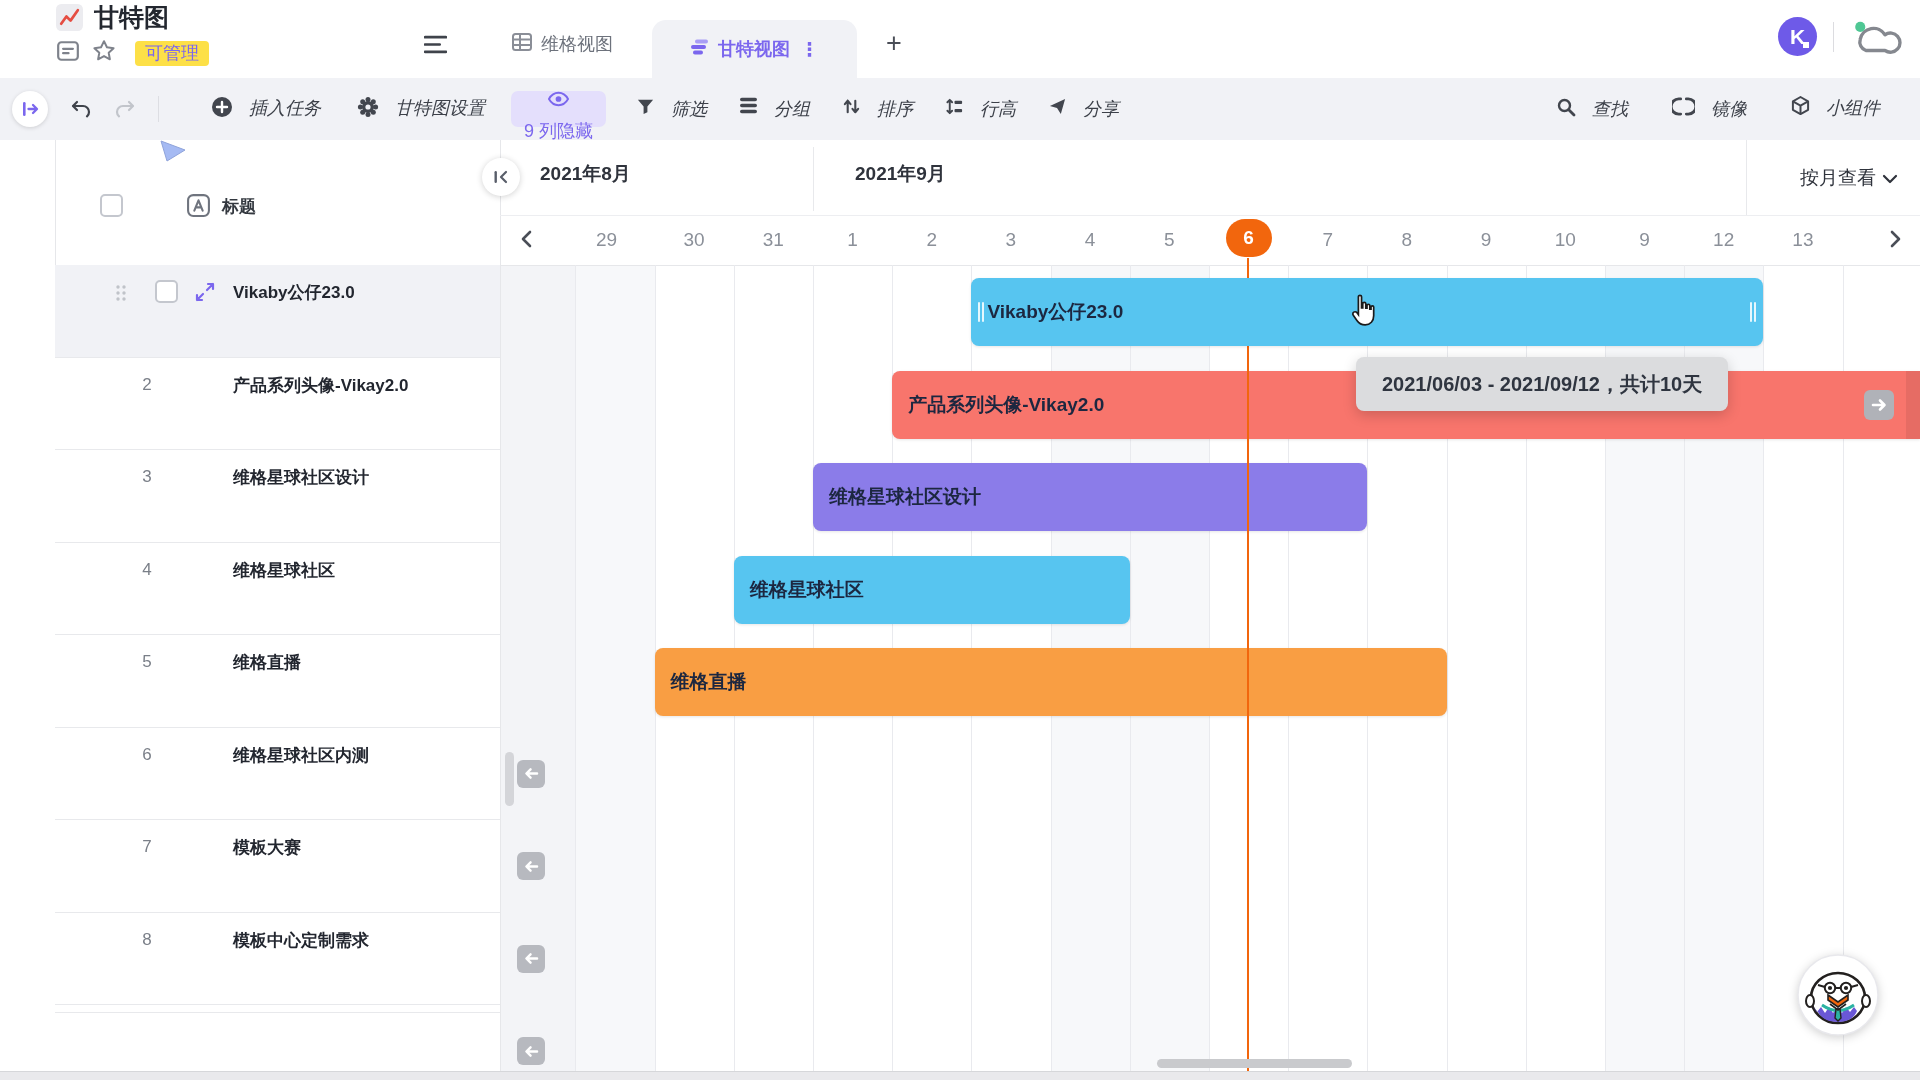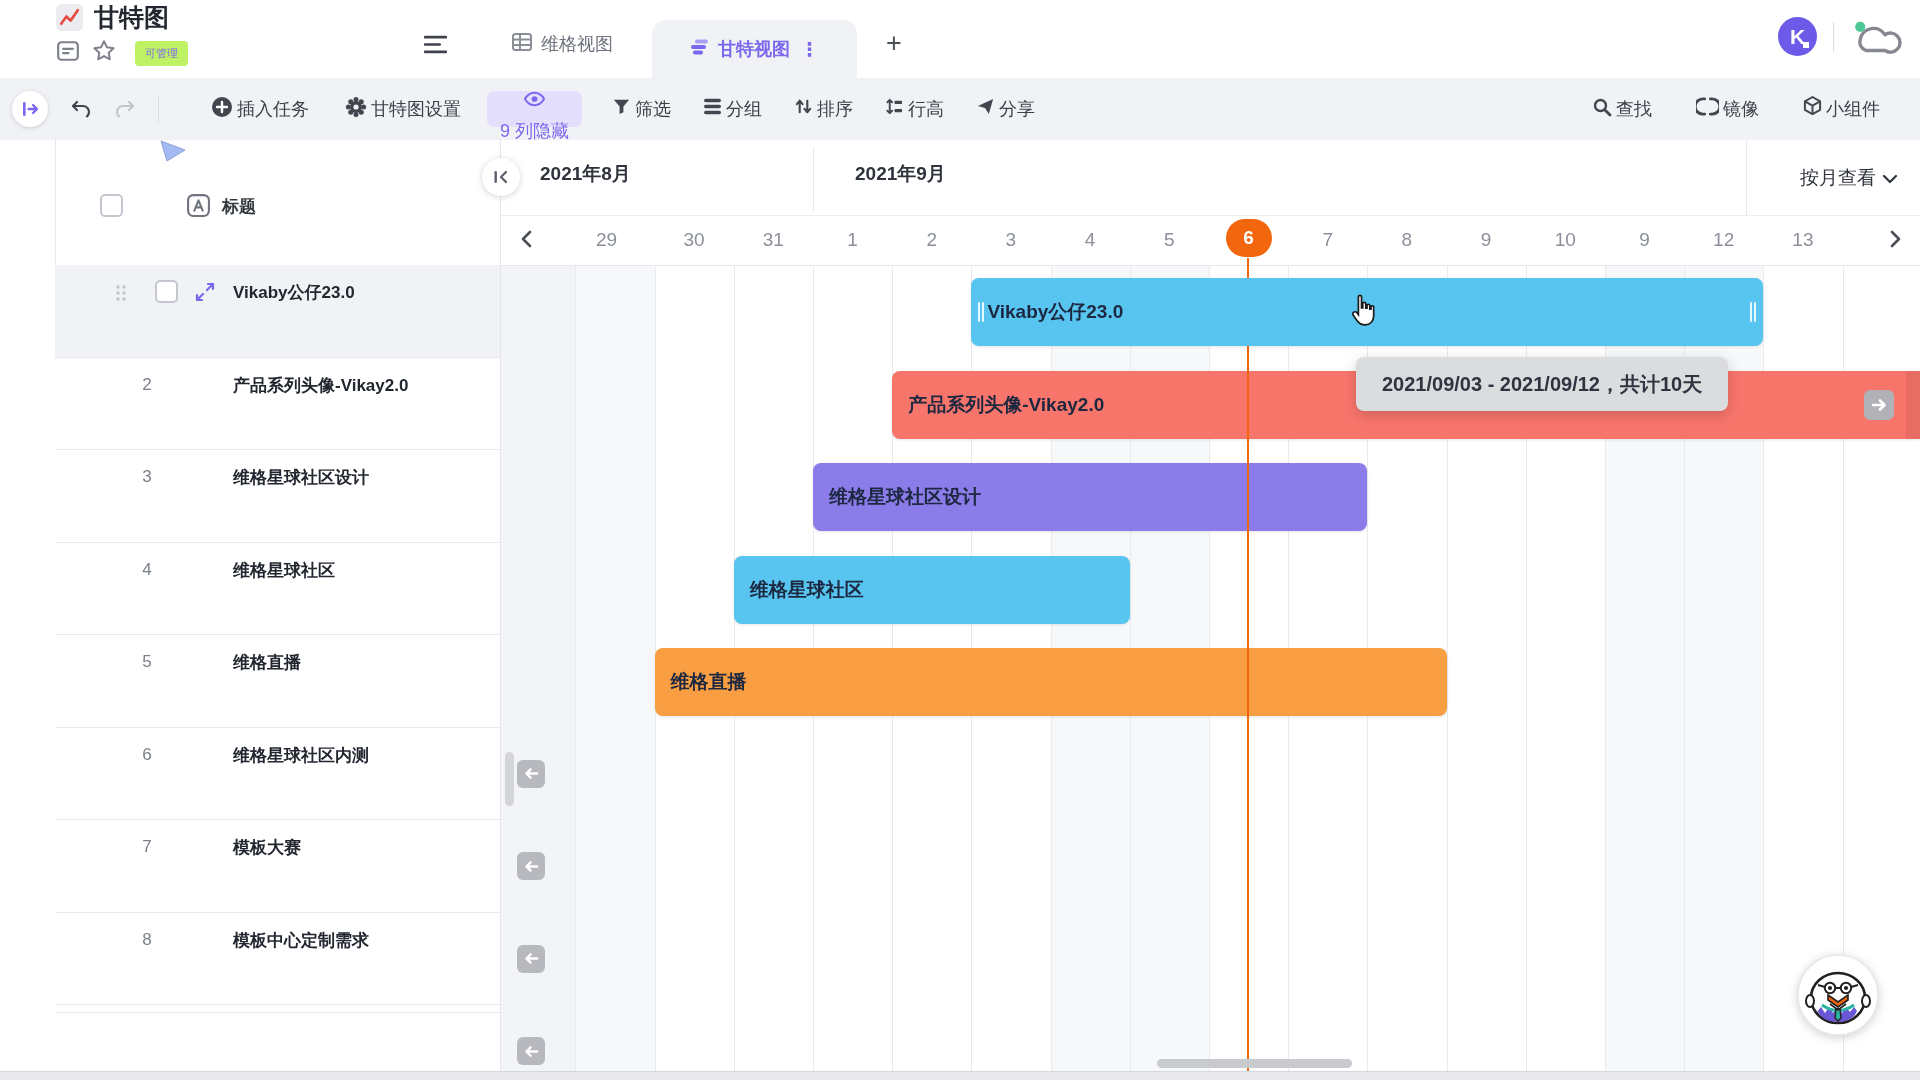--- a/index.html
+++ b/index.html
@@ -5,33 +5,33 @@
   html,body{margin:0;padding:0;background:#fff;}
   body{width:1920px;height:1080px;overflow:hidden;font-family:"Liberation Sans","DejaVu Sans",sans-serif;}
   .stage{position:relative;width:1579px;height:1080px;background:#fff;}
   .abs{position:absolute;}
   
   .header{position:absolute;left:0;top:0;width:1920px;height:78px;background:#fff;}
   .app-icon{position:absolute;left:56px;top:4px;width:27px;height:27px;}
   .app-title{position:absolute;left:94px;top:1px;font-size:25px;font-weight:700;color:#23272f;}
   .doc-icon{position:absolute;left:56px;top:39px;width:24px;height:24px;}
   .star-icon{position:absolute;left:92px;top:39px;width:24px;height:24px;}
-  .perm-badge{position:absolute;left:135px;top:41px;height:25px;line-height:25px;padding:0 10px;background:#bef264;color:#7b67ee;font-size:11px;border-radius:4px;text-align:right;}
+  .perm-badge{position:absolute;left:135px;top:41px;height:25px;line-height:25px;padding:0 10px;background:#fde047;color:#7b67ee;font-size:18px;border-radius:4px;text-align:right;}
   .hamburger{position:absolute;left:424px;top:35px;width:23px;height:19px;}
   .tab-grid{position:absolute;left:512px;top:32px;display:flex;align-items:center;gap:9px;color:#6d727c;font-size:18px;}
   .tab-active{position:absolute;left:652px;top:20px;width:205px;height:58px;background:#f1f2f6;border-radius:14px 14px 0 0;display:flex;align-items:center;justify-content:center;gap:8px;color:#7b67ee;font-size:18px;font-weight:700;}
   .kebab{font-size:19px;font-weight:700;color:#7b67ee;margin-left:2px;}
   .tab-add{position:absolute;left:886px;top:28px;font-size:27px;color:#4a4e57;font-weight:400;}
   .logo{position:absolute;left:1778px;top:17px;width:39px;height:39px;border-radius:50%;background:#6e5ae8;color:#fff;font-size:21px;font-weight:700;display:flex;align-items:center;justify-content:center;}
   .logo .sq{position:absolute;right:8px;bottom:8px;width:6px;height:6px;background:#fff;}
   .hdr-divider{position:absolute;left:1833px;top:22px;width:1px;height:30px;background:#dcdce0;}
   .cloud{position:absolute;left:1850px;top:19px;width:52px;height:36px;}
   
   .toolbar{position:absolute;left:0;top:78px;width:1920px;height:62px;background:#f1f2f6;display:flex;align-items:center;font-size:18px;color:#3c4049;}
-  .tb{display:flex;align-items:center;gap:4px;white-space:nowrap;}
+  .tb{display:flex;align-items:flex-start;gap:16px;white-space:nowrap;font-style:italic;}
   .circlebtn{width:36px;height:36px;margin-left:12px;background:#fff;border-radius:50%;box-shadow:0 1px 4px rgba(0,0,0,.15);display:flex;align-items:center;justify-content:center;}
   .tb-divider{width:1px;height:26px;background:#dddee3;margin-left:22px;}
   .pill{margin-left:26px;height:36px;padding:0 13px;background:#e4dffc;border-radius:7px;color:#7b67ee;display:flex;align-items:center;gap:7px;font-weight:400;flex-direction:column;}
   .spacer{flex:1;}
   
   .vline{position:absolute;width:1px;background:#e6e7ea;}
   .hline{position:absolute;height:1px;background:#e6e7ea;}
   .thead-label{position:absolute;left:222px;top:195px;font-size:17px;font-weight:600;color:#33383f;}
   .checkbox{position:absolute;width:23px;height:23px;border:2px solid #c4c7ce;border-radius:5px;background:#fff;box-sizing:border-box;}
   .trow{position:absolute;left:55px;width:445px;background:#fff;border-bottom:1px solid #e8e9ec;box-sizing:border-box;}
@@ -416,21 +416,21 @@
           <path d="M14 7H3M7 2.5L2.5 7 7 11.5" stroke="#fff" stroke-width="2.6" fill="none" stroke-linecap="round" stroke-linejoin="round"></path>
         </svg>
       </div>
       <div class="jumpbtn" style="left: 517px; top: 1037.25px;">
         <svg width="15" height="13" viewBox="0 0 16 14">
           <path d="M14 7H3M7 2.5L2.5 7 7 11.5" stroke="#fff" stroke-width="2.6" fill="none" stroke-linecap="round" stroke-linejoin="round"></path>
         </svg>
       </div>
     </div>
 
-  <div class="tooltip">2021/09/03 - 2021/09/12，共计10天</div>
+  <div class="tooltip">2021/06/03 - 2021/09/12，共计10天</div>
 
   <div class="cursor">
     <svg width="30" height="34" viewBox="0 0 24 28">
         <path d="M8.2 2.2c0-1.5 2.6-1.5 2.6 0v9.3h1V7.9c0-1.4 2.5-1.4 2.5 0v3.8h1V9.4c0-1.3 2.3-1.3 2.3 0v3h1v-1.6c0-1.3 2.2-1.3 2.2 0v7.1c0 4.3-2.7 7.6-7 7.6-3.6 0-5-1.1-6.8-3.7l-3-4.3c-.9-1.2-.1-2.9 1.4-2.9.7 0 1.3.3 1.7.9l1.1 1.5V2.2z" fill="#fff" stroke="#1b1b1b" stroke-width="1.4"></path>
       </svg>
   </div>
 
   <div class="tri">
     <svg width="26" height="22" viewBox="0 0 26 22">
         <polygon points="1,1 25,10 7,21" fill="#a5baf3" stroke="#8fa3da" stroke-width="1"></polygon>

